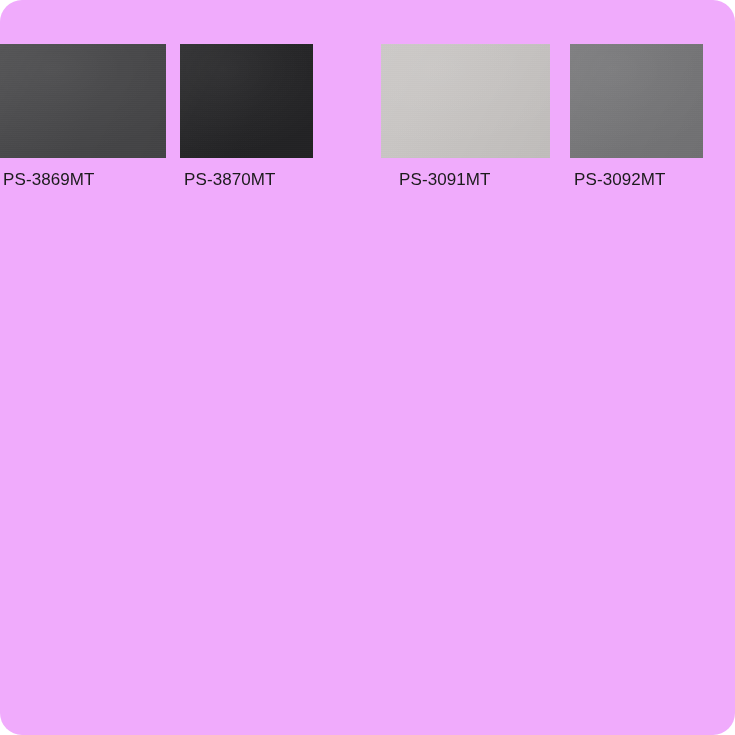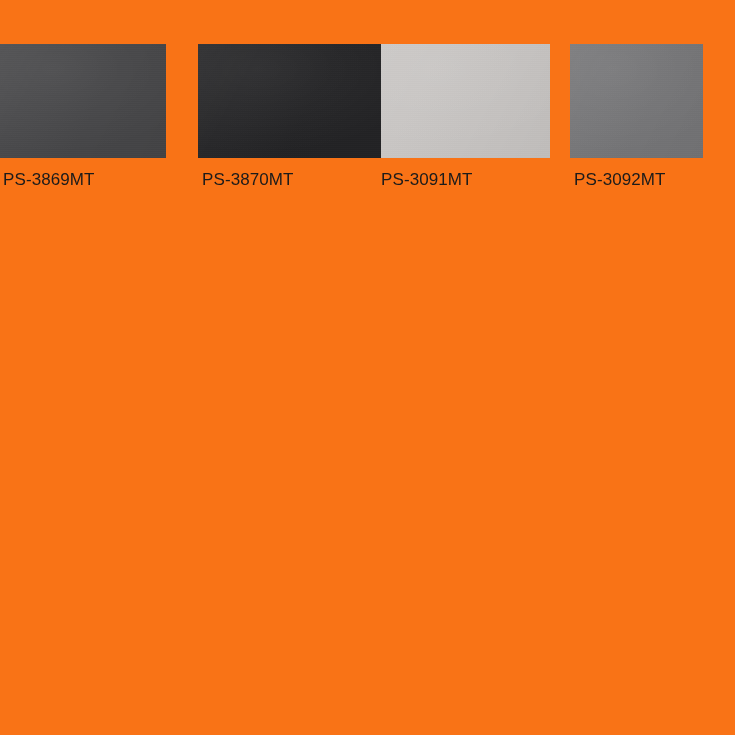--- a/index.html
+++ b/index.html
@@ -13,21 +13,22 @@
     height: 735px;
     overflow: hidden;
     font-family: "Liberation Sans", "DejaVu Sans", sans-serif;
     -webkit-font-smoothing: antialiased;
   }
 
   #swatch-sheet {
     position: relative;
     width: 735px;
     height: 735px;
-    background: #f97316;
+    background: #f0abfc;
+    border-radius: 22px;
   }
 
   .swatch-card {
     position: absolute;
     top: 44px;
   }
 
   .swatch-chip {
     position: relative;
     width: 100%;
@@ -69,27 +70,27 @@
     margin-top: 12px;
     font-size: 17px;
     line-height: 19px;
     letter-spacing: 0.1px;
     color: #1b1b1b;
     white-space: nowrap;
   }
 
   
   #swatch-card-0 { left: 0px;   width: 166px; }
-  #swatch-card-1 { left: 198px; width: 187px; }
+  #swatch-card-1 { left: 180px; width: 133px; }
   #swatch-card-2 { left: 381px; width: 169px; }
   #swatch-card-3 { left: 570px; width: 133px; }
 
   #swatch-card-0 .swatch-label { margin-left: 3px; }
   #swatch-card-1 .swatch-label { margin-left: 4px; }
-  #swatch-card-2 .swatch-label { margin-left: 0; }
+  #swatch-card-2 .swatch-label { margin-left: 18px; }
   #swatch-card-3 .swatch-label { margin-left: 4px; }
 </style>
 </head>
 <body style="background: rgb(255, 255, 255);">
 
 <div id="swatch-sheet">
 
   <div class="swatch-card" id="swatch-card-0">
     <div class="swatch-chip" style="background-color: rgb(70, 70, 72);"></div>
     <div class="swatch-label" style="color: rgb(27, 27, 27);">PS-3869MT</div>

